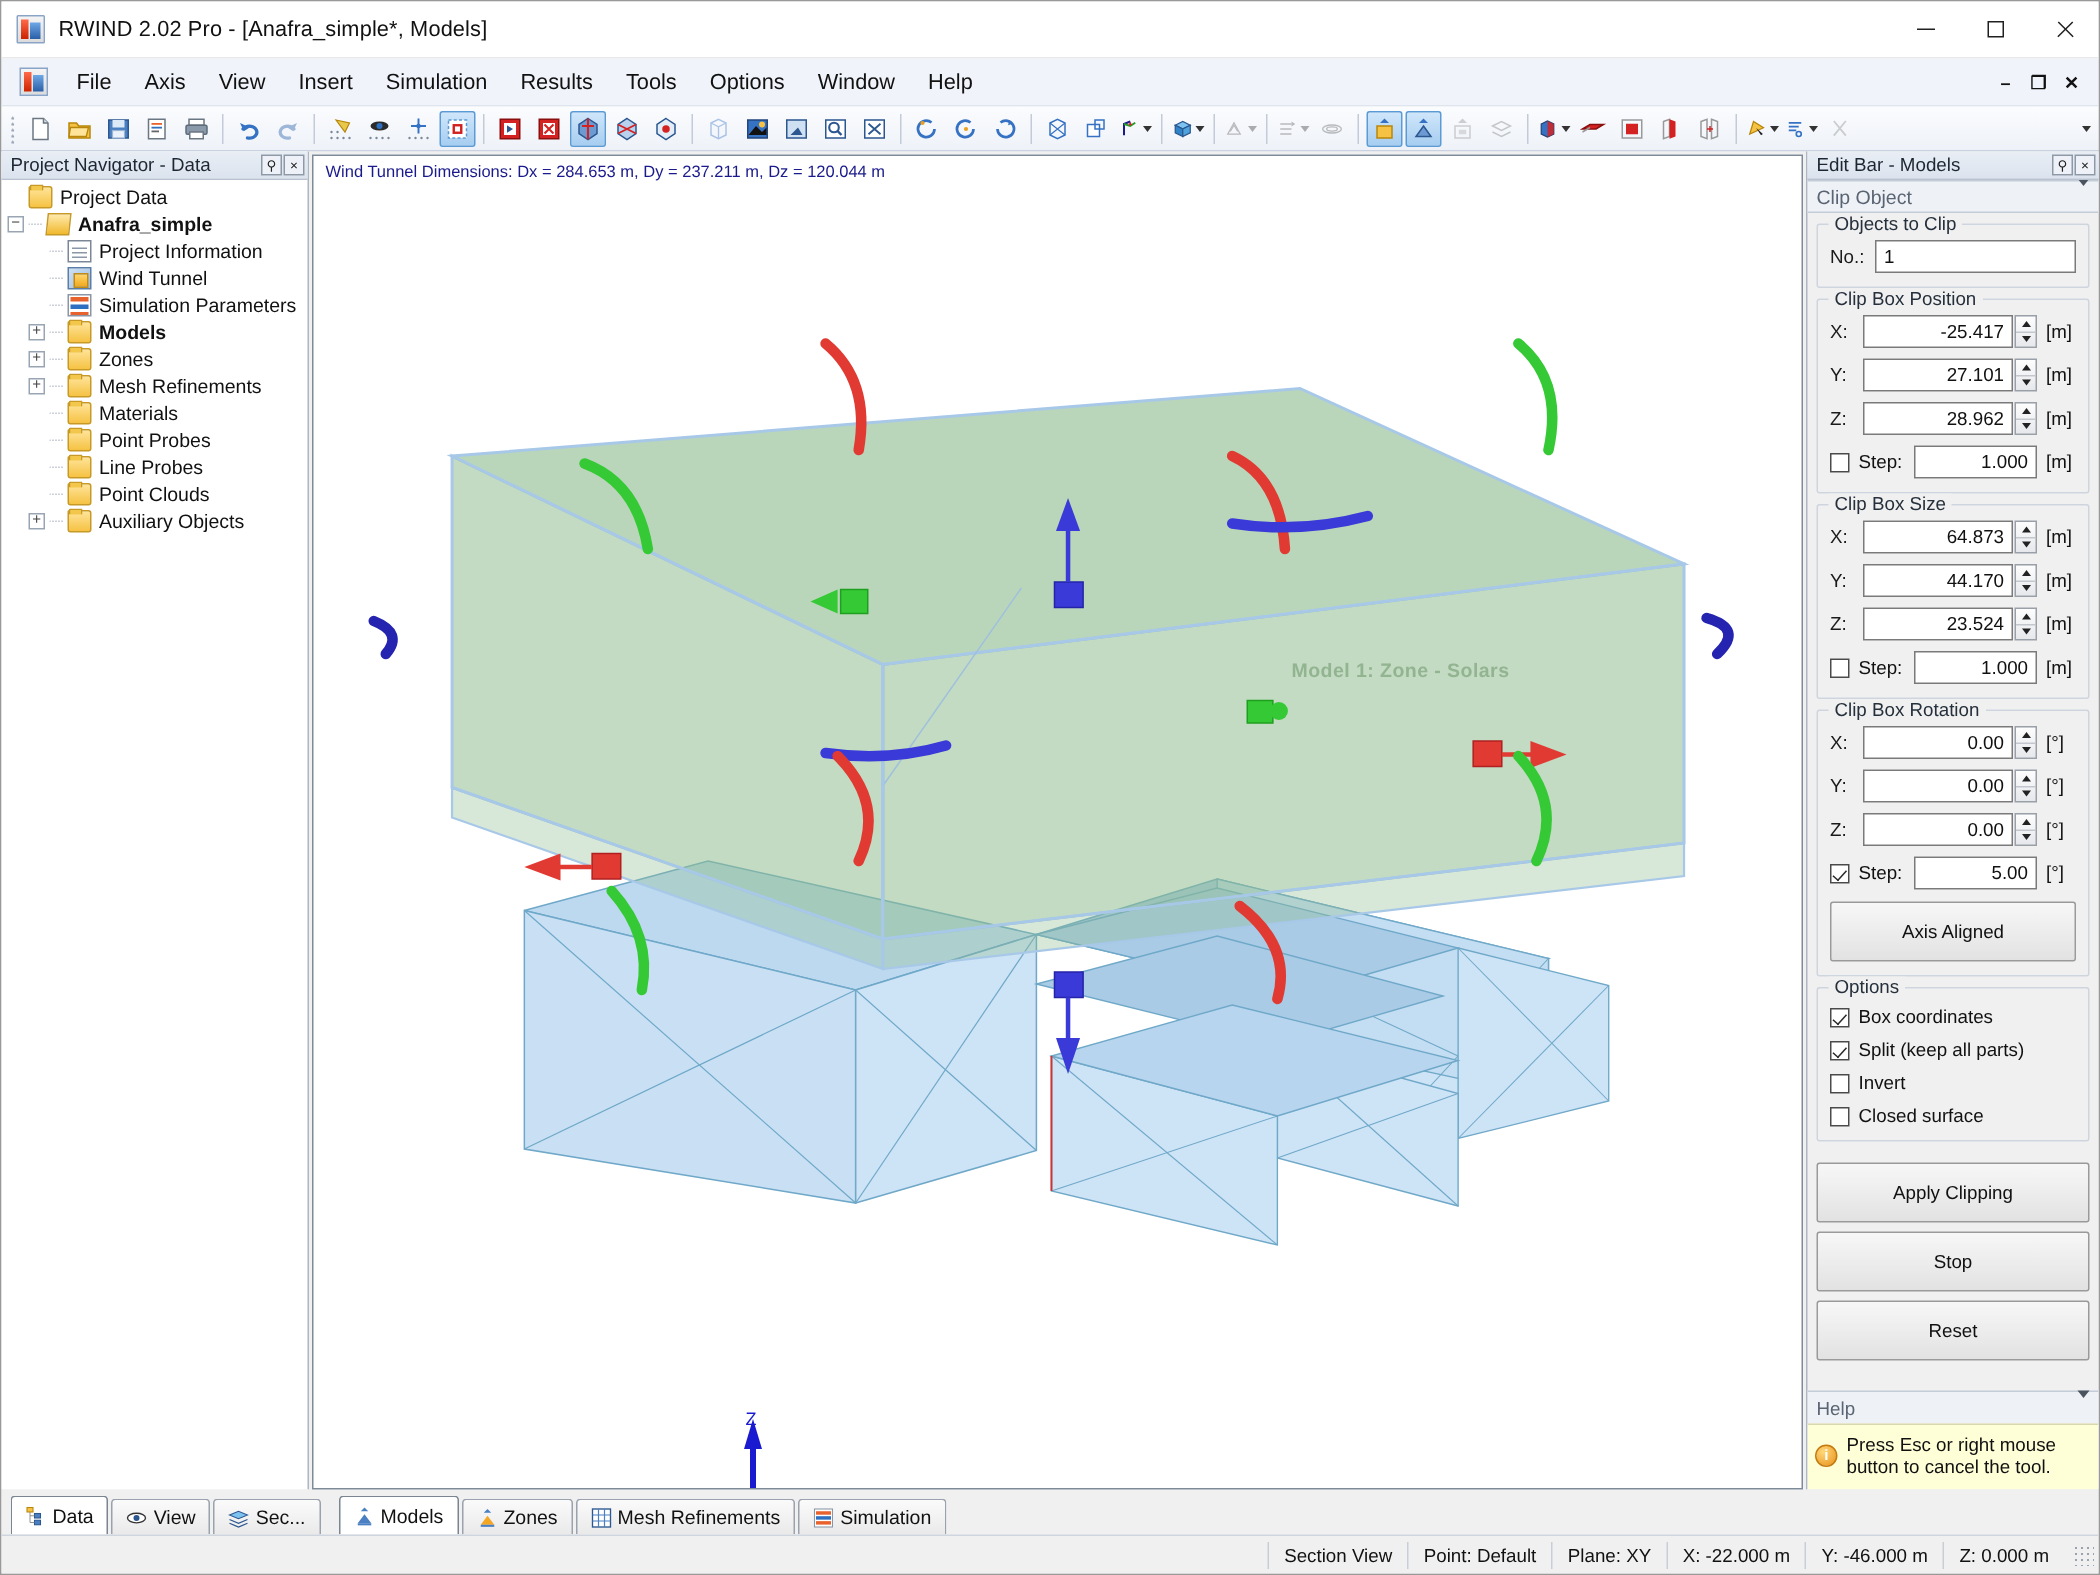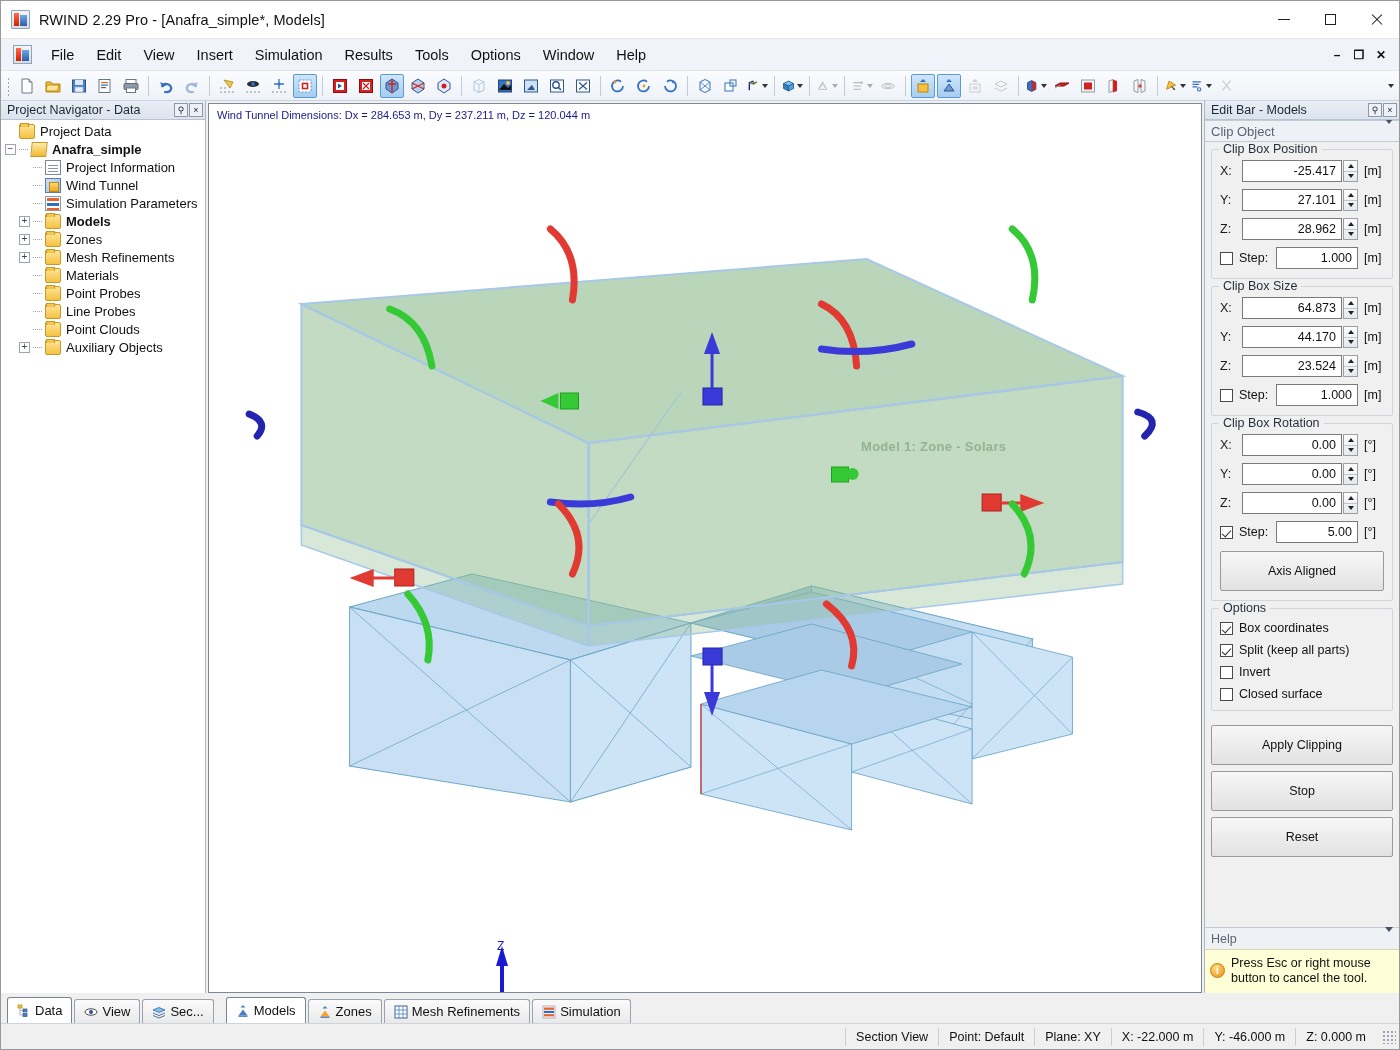--- a/index.html
+++ b/index.html
@@ -349,38 +349,38 @@
     background-size:4px 4px; flex:none;
   }
 </style>
 </head>
 <body>
 
 <div id="app">
 
   <div class="titlebar">
     <div class="app-icon"></div>
-    <div class="title-text">RWIND 2.29 Pro - [Anafra_simple*, Models]</div>
+    <div class="title-text">RWIND 2.02 Pro - [Anafra_simple*, Models]</div>
     <div class="win-controls">
       <div class="win-btn">
           <span class="gl-min"></span>
         </div>
       <div class="win-btn">
           <span class="gl-max"></span>
         </div>
       <div class="win-btn close">
           <span class="gl-x"></span>
         </div>
     </div>
   </div>
 
   <div class="menubar">
     <div class="mdi-icon"></div>
     <div class="menu-item">File</div>
-    <div class="menu-item">Edit</div>
+    <div class="menu-item">Axis</div>
     <div class="menu-item">View</div>
     <div class="menu-item">Insert</div>
     <div class="menu-item">Simulation</div>
     <div class="menu-item">Results</div>
     <div class="menu-item">Tools</div>
     <div class="menu-item">Options</div>
     <div class="menu-item">Window</div>
     <div class="menu-item">Help</div>
     <div class="mdi-controls">
       <div class="mdi-btn">–</div>
@@ -979,20 +979,27 @@
           <span class="cap-btn">×</span>
         </span>
       </div>
 
       <div class="eb-scroll">
         <div class="eb-header">
           <span>Clip Object</span>
           <span class="chev"><span class="chev-down"></span></span>
         </div>
 
+        <div class="group">
+          <span class="glegend">Objects to Clip</span>
+          <div class="frow">
+            <span class="flabel wide">No.:</span>
+            <span class="finput leftal">1</span>
+          </div>
+        </div>
 
         <div class="group">
           <span class="glegend">Clip Box Position</span>
           <div class="frow">
             <span class="flabel">X:</span>
             <span class="finput">-25.417</span>
             <span class="spinner">
                 <span class="spin-up">
                   <i class="sp-tri-u"></i>
                 </span>

